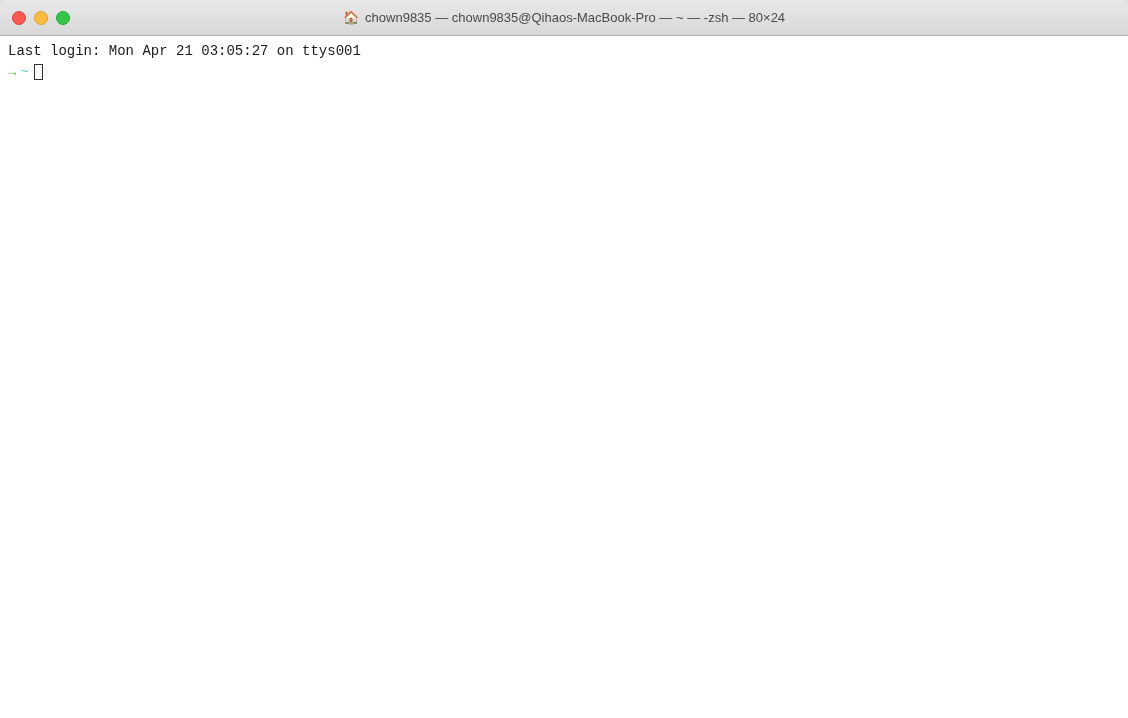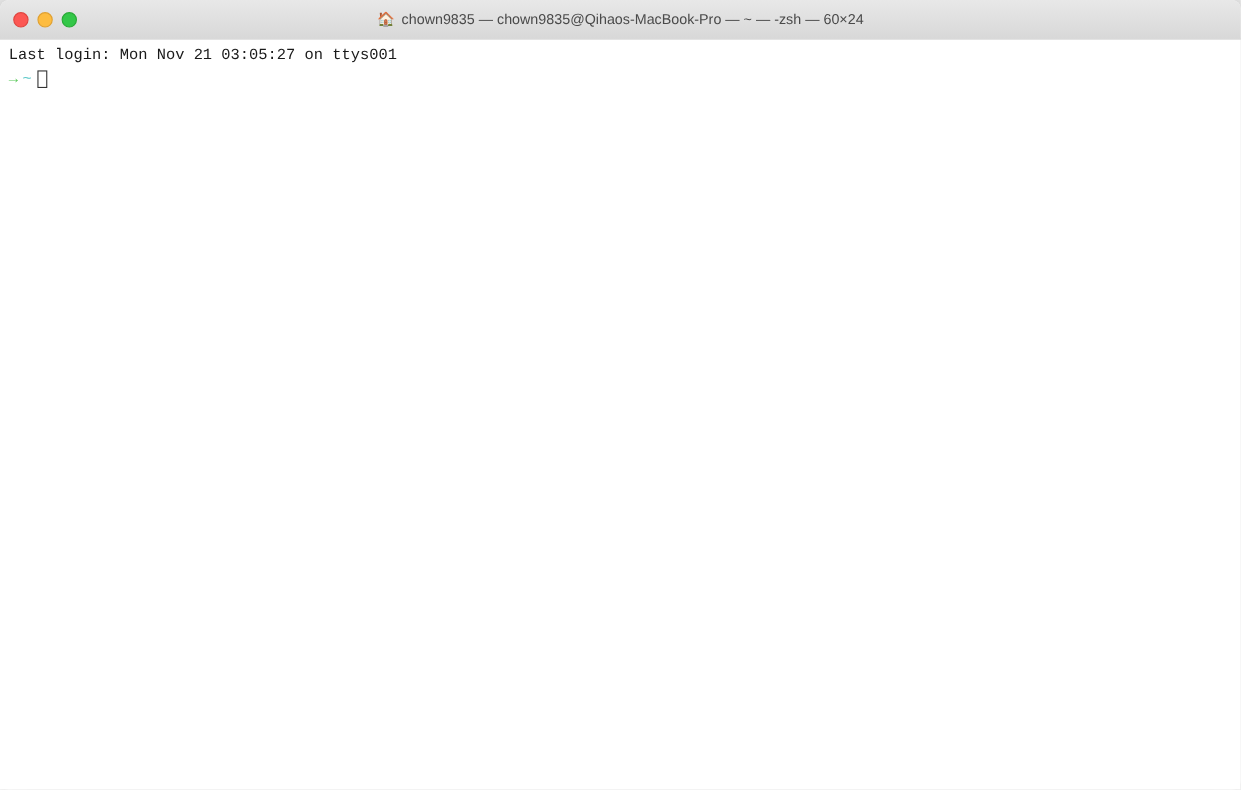--- a/index.html
+++ b/index.html
@@ -128,25 +128,25 @@
 
 <div class="terminal-window">
   <div class="title-bar">
     <div class="window-buttons">
       <div class="window-btn btn-close"></div>
       <div class="window-btn btn-minimize"></div>
       <div class="window-btn btn-maximize"></div>
     </div>
     <div class="title-text">
       <span>🏠</span>
-      <span>chown9835 — chown9835@Qihaos-MacBook-Pro — ~ — -zsh — 60×24</span>
+      <span>chown9835 — chown9835@Qihaos-MacBook-Pro — ~ — -zsh — 80×24</span>
     </div>
   </div>
 
   <div class="terminal-body">
-    <div class="terminal-line">Last login: Mon Nov 21 03:05:27 on ttys001</div>
+    <div class="terminal-line">Last login: Mon Apr 21 03:05:27 on ttys001</div>
     <div class="prompt-line">
       <span class="prompt-arrow">→</span>
       <span class="prompt-tilde">~</span>
       <span class="cursor-block"></span>
     </div>
   </div>
 </div>
 
 </body></html>

